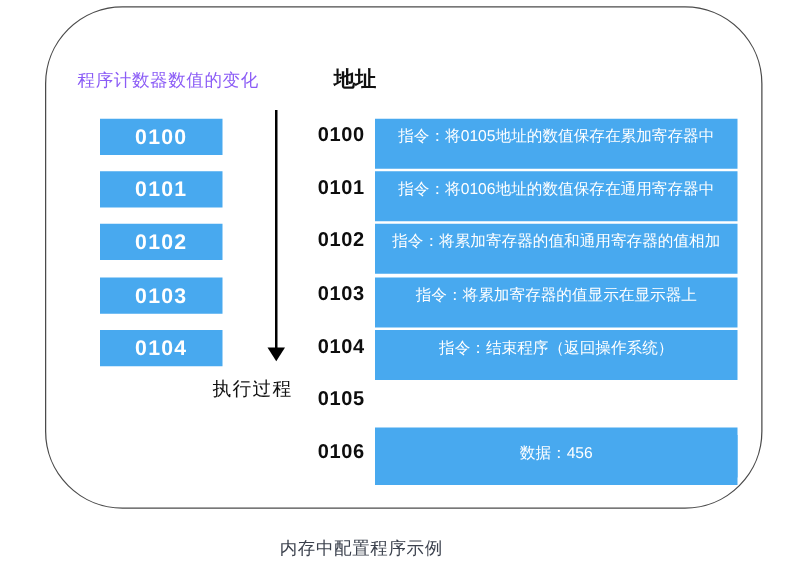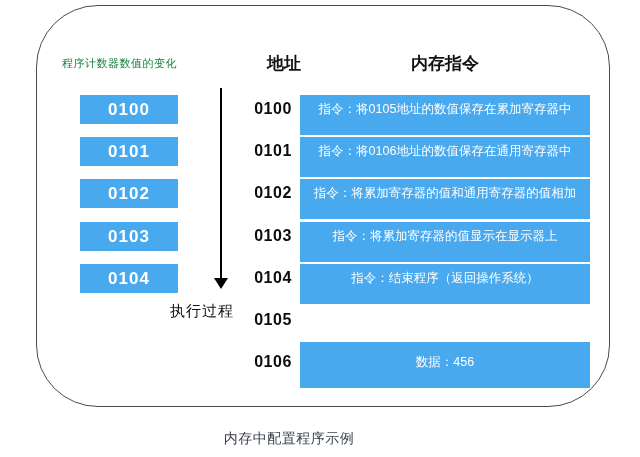--- a/index.html
+++ b/index.html
@@ -12,21 +12,21 @@
   }
   .frame{
     position:absolute;
     left:36px;top:5px;width:574px;height:402px;
     border:1.6px solid #4b4b4b;
     border-radius:62px;
     box-sizing:border-box;
   }
   .hdr-left{
     position:absolute;left:62px;top:56px;
-    font-size:11px;color:#15803d;letter-spacing:.5px;
+    font-size:14px;color:#8b5cf6;letter-spacing:.5px;
   }
   .hdr-addr{
     position:absolute;left:245px;top:52px;width:56px;
     text-align:right;font-size:17px;font-weight:bold;color:#111;
   }
   .hdr-mem{
     position:absolute;left:300px;top:52px;width:290px;
     text-align:center;font-size:17px;font-weight:bold;color:#111;
   }
   .pc-box{
@@ -73,21 +73,20 @@
 </head>
 <body>
 
 <div class="canvas" style="--blue: #48A9EF;">
   <div class="frame"></div>
 
   <div class="hdr-left">程序计数器数值的变化</div>
 
   <div class="hdr-addr">地址</div>
 
-  <div class="hdr-mem">内存指令</div>
 
   <div id="pc-boxes">
       <div class="pc-box" style="top: 95px;">0100</div>
       <div class="pc-box" style="top: 137px;">0101</div>
       <div class="pc-box" style="top: 179px;">0102</div>
       <div class="pc-box" style="top: 222px;">0103</div>
       <div class="pc-box" style="top: 264px;">0104</div>
     </div>
 
   <div class="arrow-line"></div>

